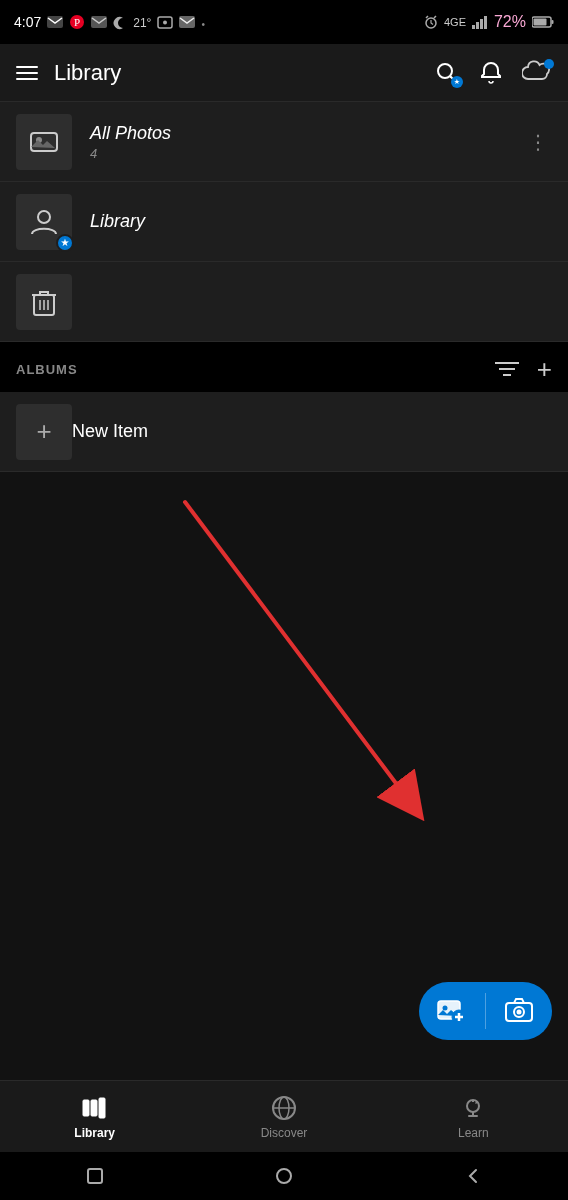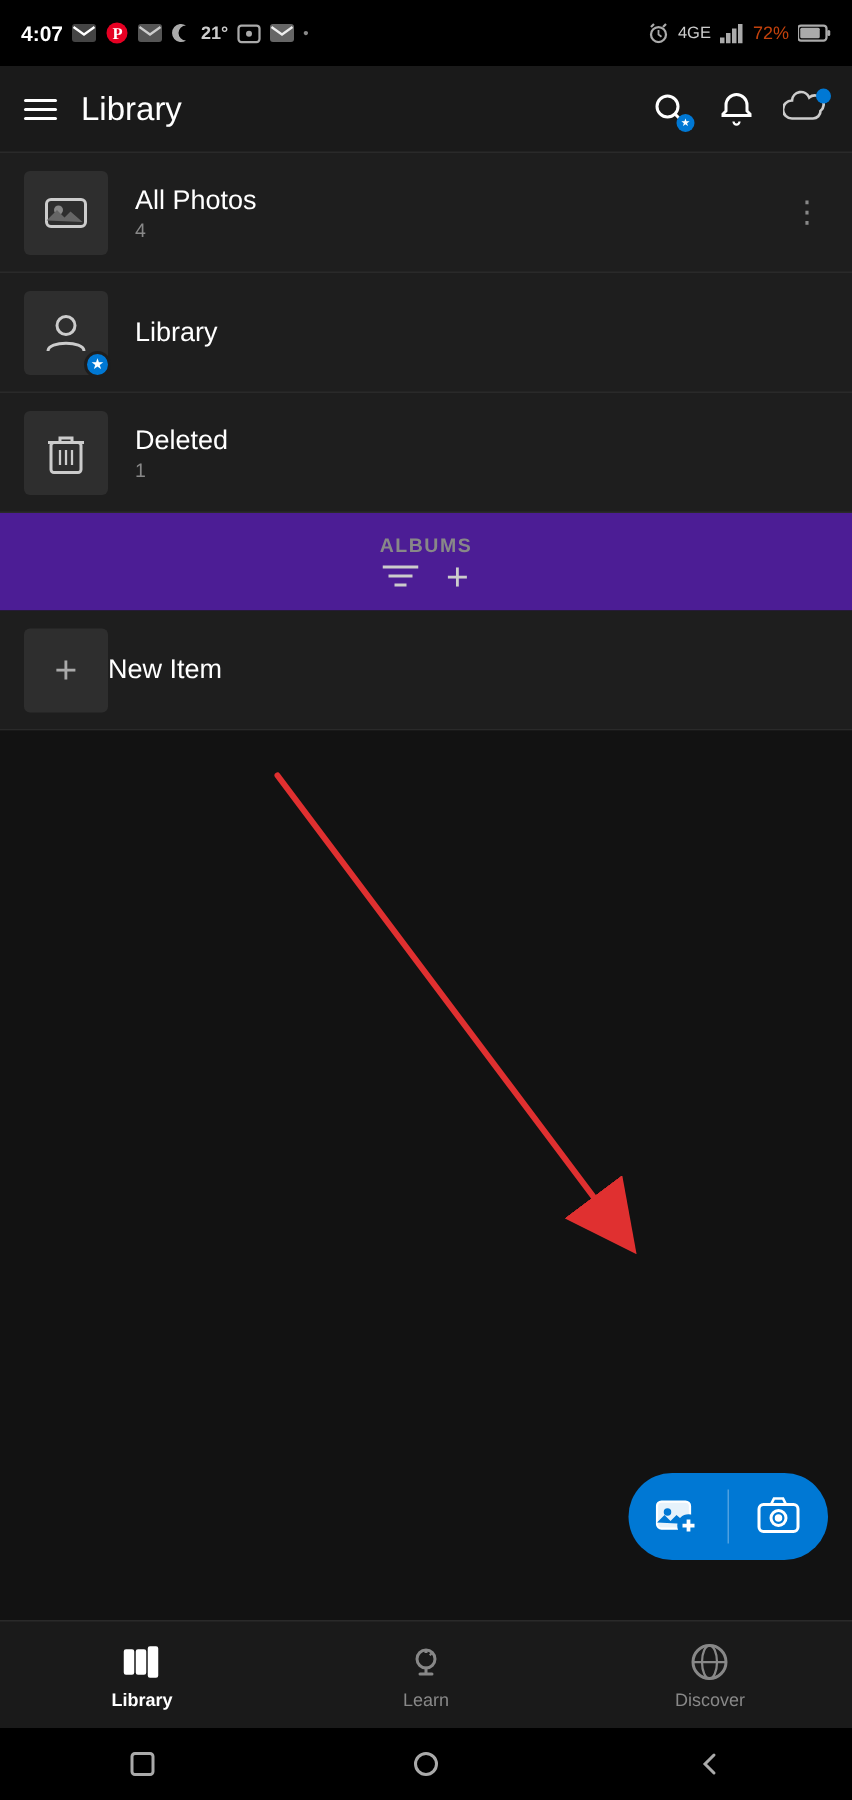--- a/index.html
+++ b/index.html
@@ -17,21 +17,21 @@
     .status-bar {
       background: #000;
       height: 44px;
       display: flex;
       align-items: center;
       justify-content: space-between;
       padding: 0 14px;
       font-size: 13px;
       color: #fff;
     }
-    .status-left { display: flex; align-items: center; gap: 6px; font-weight: 700; font-size: 14px; }
+    .status-left { display: flex; align-items: flex-end; gap: 6px; font-weight: 400; font-size: 14px; }
     .status-right { display: flex; align-items: center; gap: 6px; font-size: 12px; }
 
     
     .header {
       background: #1a1a1a;
       height: 58px;
       display: flex;
       align-items: center;
       padding: 0 16px;
       gap: 16px;
@@ -86,21 +86,21 @@
       width: 56px;
       height: 56px;
       background: #2e2e2e;
       border-radius: 4px;
       display: flex;
       align-items: center;
       justify-content: center;
       flex-shrink: 0;
       position: relative;
     }
-    .item-text { flex: 1; margin-left: 18px; }
+    .item-text { flex: 1; margin-left: 18px; font-style: italic; }
     .item-title { font-size: 18px; color: #fff; font-weight: 400; }
     .item-subtitle { font-size: 13px; color: #888; margin-top: 2px; }
     .item-more { color: #888; font-size: 20px; cursor: pointer; padding: 4px; }
 
     
     .people-badge {
       position: absolute;
       bottom: -2px;
       right: -2px;
       width: 18px;
@@ -114,22 +114,21 @@
       color: #fff;
       border: 2px solid #1e1e1e;
     }
 
     
     .albums-header {
       display: flex;
       align-items: center;
       justify-content: space-between;
       padding: 14px 16px 10px 16px;
-      background: #4c1d95;
-      flex-direction: column;
+      background: #000000;
     }
     .albums-label { font-size: 13px; color: #888; font-weight: 600; letter-spacing: 1px; }
     .albums-actions { display: flex; align-items: center; gap: 18px; }
 
     
     .new-item-row {
       display: flex;
       align-items: center;
       padding: 0 16px;
       height: 80px;
@@ -274,21 +273,21 @@
 
     <span style="font-size:11px;color:#ccc;">4GE</span>
 
     <svg width="16" height="14" viewBox="0 0 16 14">
       <rect x="0" y="10" width="3" height="4" fill="#aaa"></rect>
       <rect x="4" y="7" width="3" height="7" fill="#aaa"></rect>
       <rect x="8" y="4" width="3" height="10" fill="#aaa"></rect>
       <rect x="12" y="1" width="3" height="13" fill="#aaa"></rect>
     </svg>
 
-    <span style="font-size:12px;color:#c2410c;">72%</span>
+    <span style="font-size:16px;color:#f9a8d4;">72%</span>
     <svg width="22" height="12" viewBox="0 0 22 12">
       <rect x="0" y="1" width="19" height="10" rx="2" fill="none" stroke="#aaa" stroke-width="1.5"></rect>
       <rect x="19.5" y="4" width="2" height="4" rx="1" fill="#aaa"></rect>
       <rect x="1.5" y="2.5" width="13" height="7" rx="1" fill="#aaa"></rect>
     </svg>
   </div>
 </div>
 
 <div class="header">
   <div class="hamburger">
@@ -356,24 +355,20 @@
   <div class="list-item">
     <div class="item-icon">
       <svg width="26" height="30" viewBox="0 0 26 30">
         <rect x="3" y="8" width="20" height="20" rx="2" fill="none" stroke="#ccc" stroke-width="2"></rect>
         <path d="M1 8h24M9 8V5h8v3" stroke="#ccc" stroke-width="2" fill="none"></path>
         <line x1="9" y1="13" x2="9" y2="23" stroke="#ccc" stroke-width="1.5"></line>
         <line x1="13" y1="13" x2="13" y2="23" stroke="#ccc" stroke-width="1.5"></line>
         <line x1="17" y1="13" x2="17" y2="23" stroke="#ccc" stroke-width="1.5"></line>
       </svg>
     </div>
-    <div class="item-text">
-      <div class="item-title">Deleted</div>
-      <div class="item-subtitle">1</div>
-    </div>
   </div>
 
 </div>
 
 <div class="albums-header">
   <span class="albums-label">ALBUMS</span>
   <div class="albums-actions">
     <div>
       <svg width="24" height="18" viewBox="0 0 24 18">
         <line x1="0" y1="3" x2="24" y2="3" stroke="#ccc" stroke-width="2"></line>
@@ -439,37 +434,37 @@
       <rect x="2" y="6" width="6" height="16" rx="1" fill="#fff" stroke="#fff" stroke-width="1"></rect>
       <rect x="10" y="6" width="6" height="16" rx="1" fill="#fff" stroke="#fff" stroke-width="1"></rect>
       <rect x="18" y="4" width="6" height="20" rx="1" fill="#fff" stroke="#fff" stroke-width="1"></rect>
     </svg>
     <span class="nav-label active">Library</span>
   </div>
 
 
   <div class="nav-item">
     <svg width="28" height="28" viewBox="0 0 28 28">
+      <circle cx="14" cy="14" r="11" fill="none" stroke="#888" stroke-width="2"></circle>
+      <ellipse cx="14" cy="14" rx="5" ry="11" fill="none" stroke="#888" stroke-width="1.5"></ellipse>
+      <line x1="3" y1="14" x2="25" y2="14" stroke="#888" stroke-width="1.5"></line>
+    </svg>
+    <span class="nav-label">Discover</span>
+  </div>
+
+  <div class="nav-item">
+    <svg width="28" height="28" viewBox="0 0 28 28">
       <circle cx="14" cy="12" r="6" fill="none" stroke="#888" stroke-width="2"></circle>
       <path d="M14 18v4M10 22h8" stroke="#888" stroke-width="2" stroke-linecap="round"></path>
       <line x1="14" y1="6" x2="14" y2="8" stroke="#888" stroke-width="2"></line>
       <line x1="18" y1="8" x2="16.5" y2="9.5" stroke="#888" stroke-width="1.5"></line>
     </svg>
     <span class="nav-label">Learn</span>
   </div>
 
-  <div class="nav-item">
-    <svg width="28" height="28" viewBox="0 0 28 28">
-      <circle cx="14" cy="14" r="11" fill="none" stroke="#888" stroke-width="2"></circle>
-      <ellipse cx="14" cy="14" rx="5" ry="11" fill="none" stroke="#888" stroke-width="1.5"></ellipse>
-      <line x1="3" y1="14" x2="25" y2="14" stroke="#888" stroke-width="1.5"></line>
-    </svg>
-    <span class="nav-label">Discover</span>
-  </div>
-
 </div>
 
 <div class="android-nav">
   <div class="android-btn">
     <svg width="18" height="18" viewBox="0 0 18 18">
       <rect x="2" y="2" width="14" height="14" rx="2" fill="none" stroke="#aaa" stroke-width="2"></rect>
     </svg>
   </div>
   <div class="android-btn">
     <svg width="18" height="18" viewBox="0 0 18 18">

